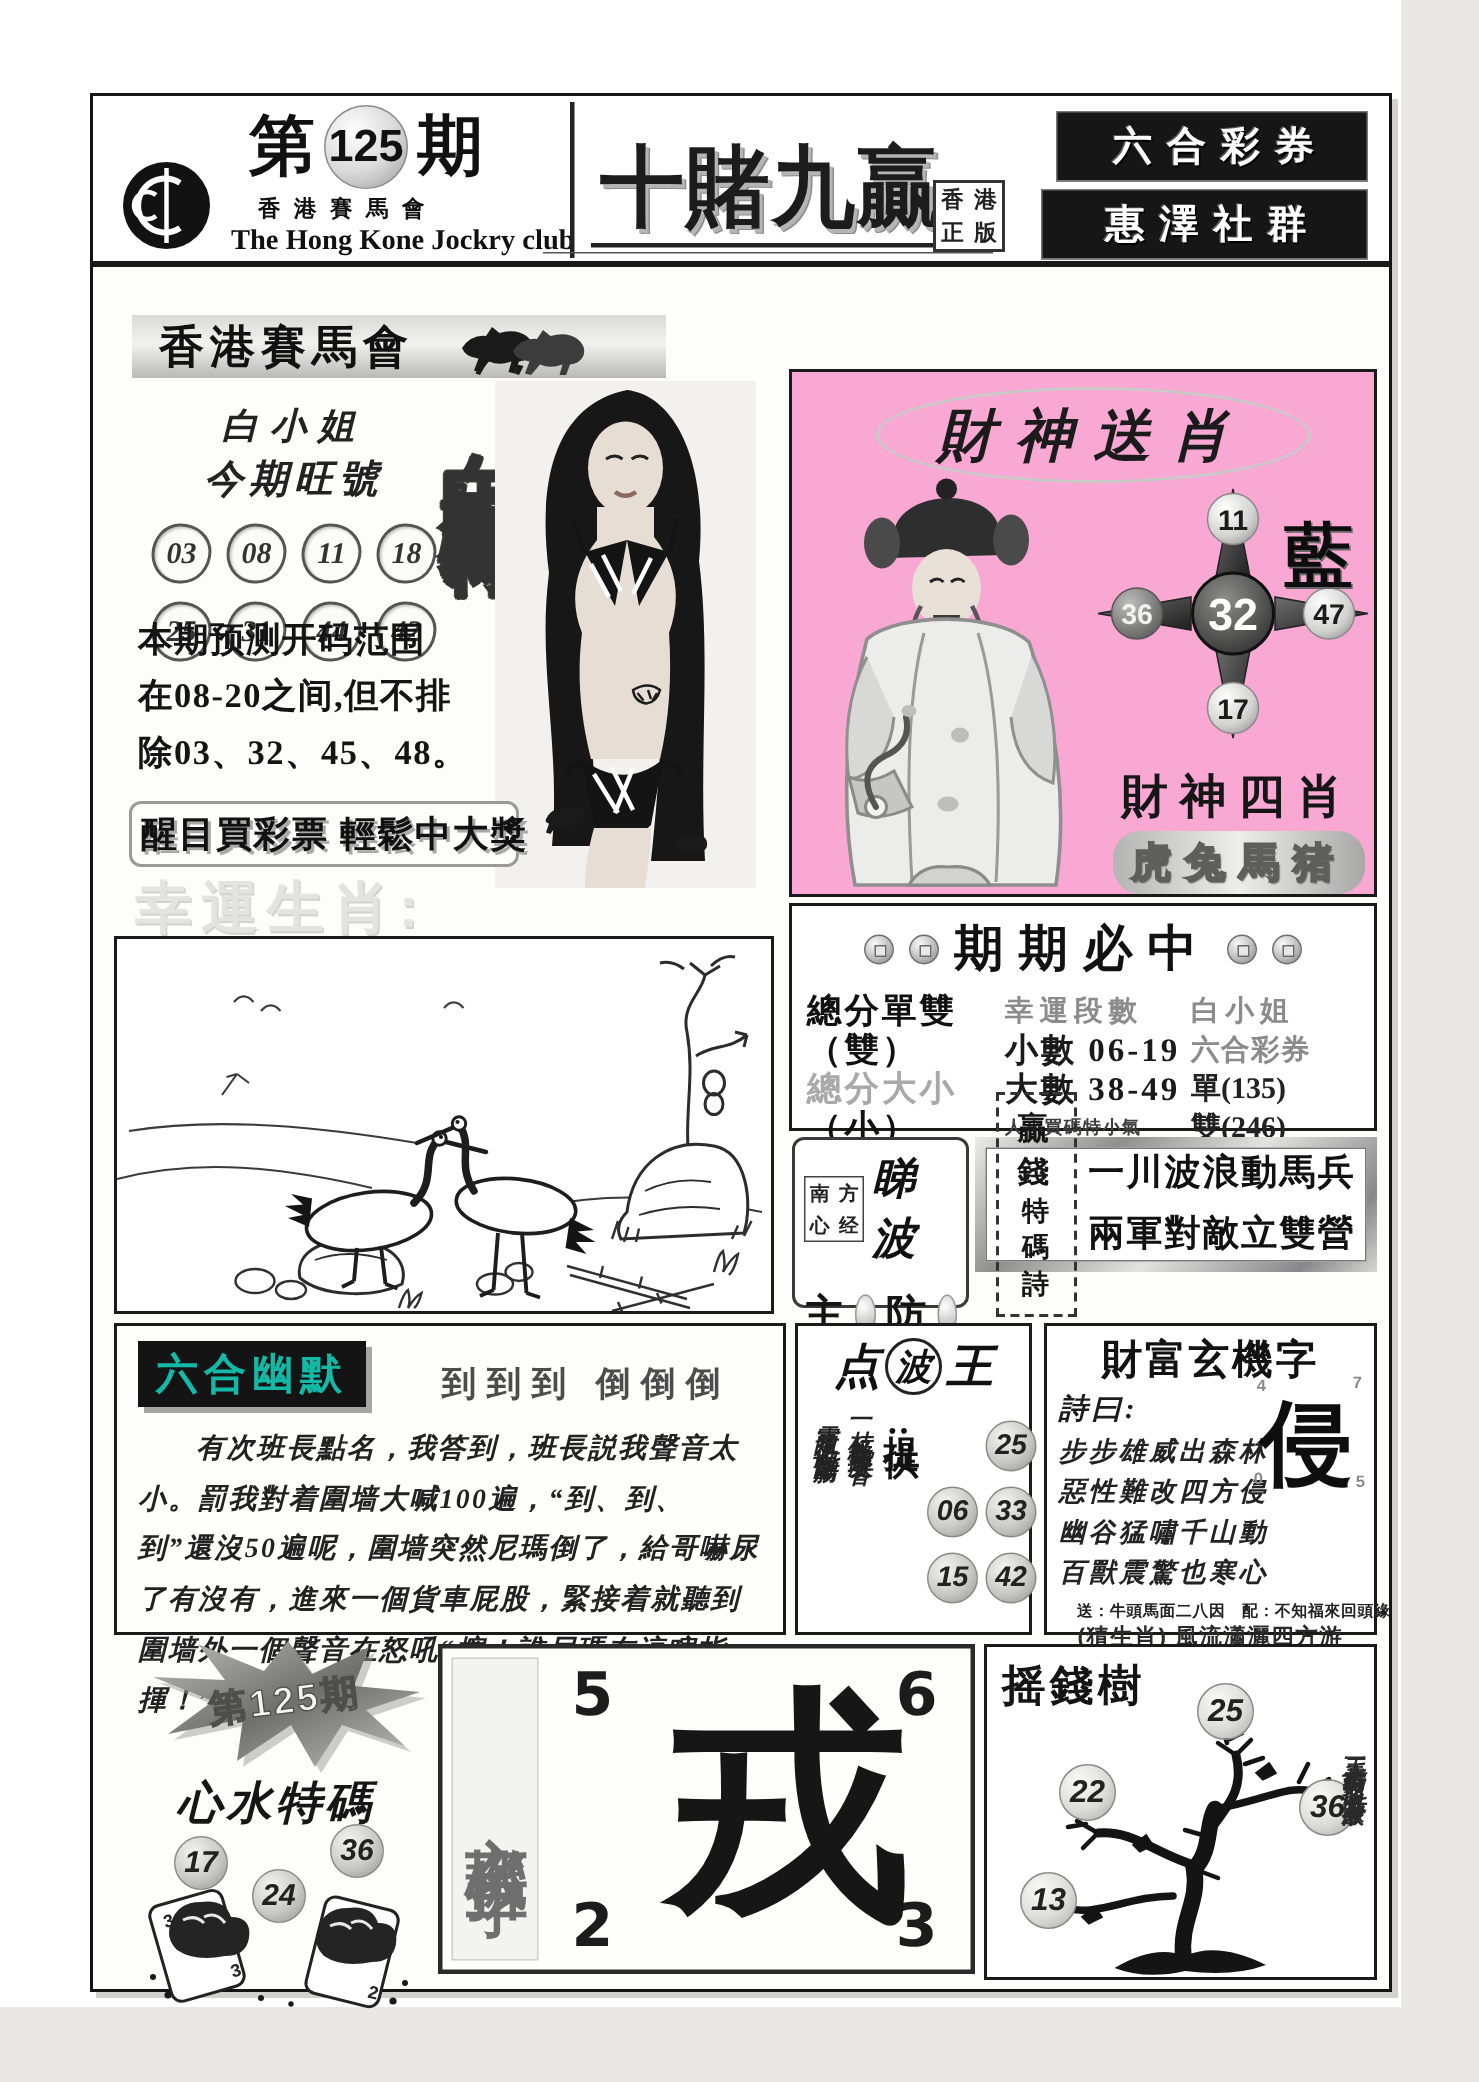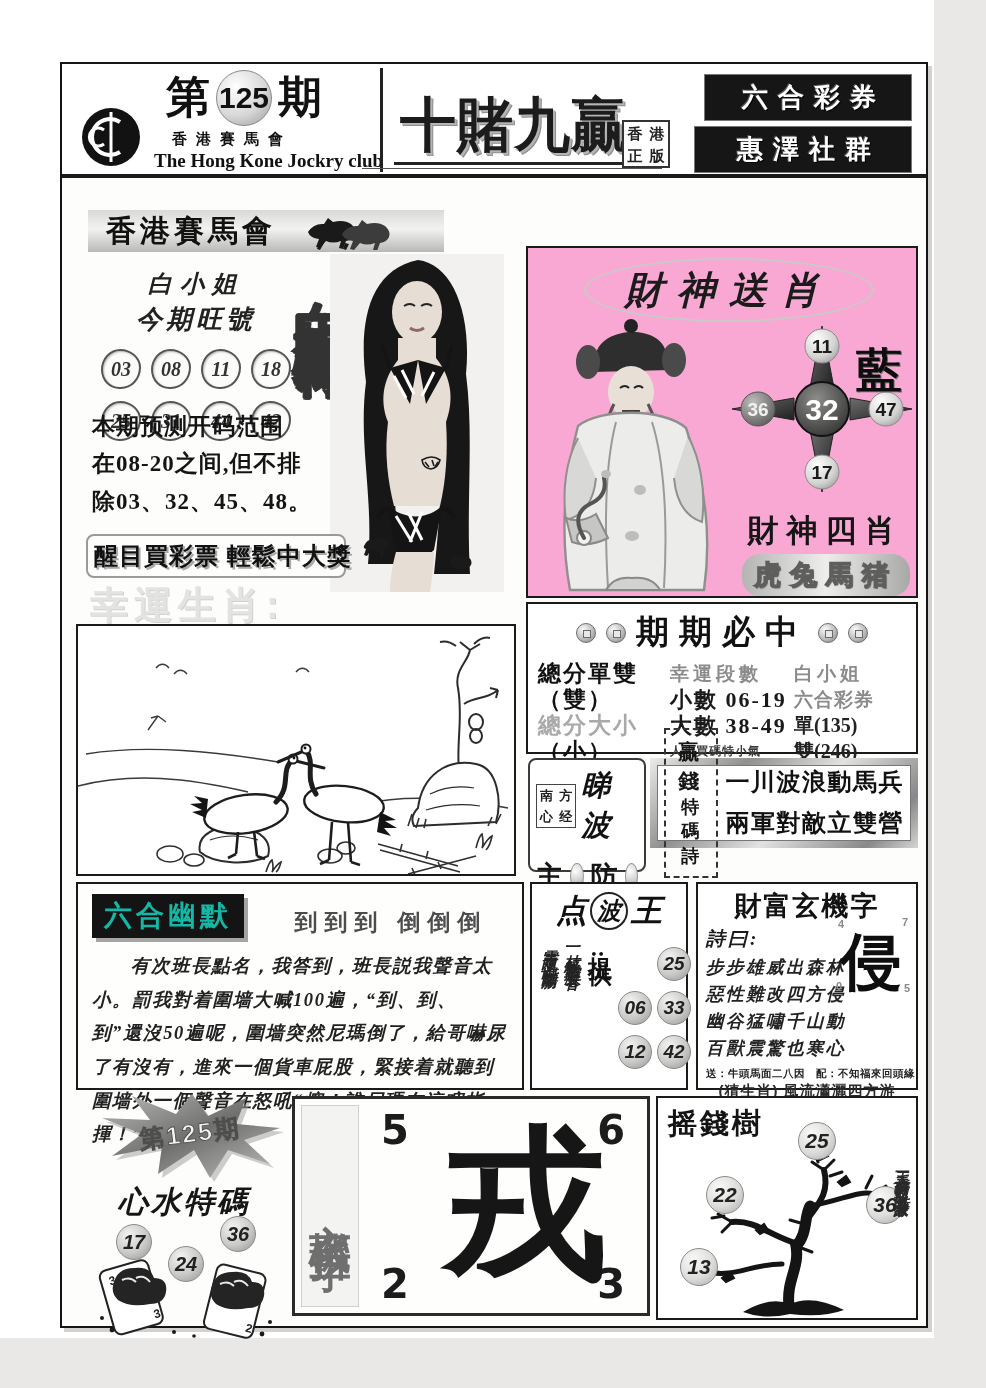--- a/index.html
+++ b/index.html
@@ -97,21 +97,21 @@
   .db-provide { writing-mode:vertical-rl; font-size:24px; font-weight:900; color:#111; letter-spacing:6px; height:118px; font-family:"Liberation Serif",serif; }
   .db-balls { display:grid; grid-template-columns:34px 34px; grid-auto-rows:44px; column-gap:5px; align-items:center; justify-items:center; margin-top:4px; }
   .num-ball { width:34px; height:34px; border-radius:50%; background:radial-gradient(circle at 35% 30%, #f4f4f2, #c9c9c7 55%, #939391); border:1.5px solid #8a8a88; display:flex; align-items:center; justify-content:center; font-size:19px; font-weight:900; font-style:italic; color:#222; }
 
   .mystery-box { position:absolute; left:634px; top:818px; width:222px; height:208px; border:2px solid #1a1a1a; background:#fff; padding:4px 8px; }
   .my-title { text-align:center; font-size:27px; font-weight:900; font-family:"Liberation Serif",serif; letter-spacing:2px; color:#121212; }
   .my-shiyue { font-size:19px; font-weight:900; font-style:italic; font-family:"Liberation Serif",serif; color:#1c1c1c; margin-top:2px; letter-spacing:3px; }
   .my-poem { margin-top:2px; font-size:17.5px; font-weight:900; font-family:"Liberation Serif",serif; font-style:italic; color:#232323; line-height:1.55; letter-spacing:2.5px; white-space:nowrap; }
   .my-big { position:absolute; right:14px; top:36px; font-size:62px; font-weight:900; font-family:"Liberation Serif",serif; color:#0e0e0e; }
   .my-dig { position:absolute; font-size:11px; font-weight:700; color:#8a8a8a; }
-  .my-note1 { margin-top:4px; text-align:center; font-size:10.5px; font-weight:900; color:#222; letter-spacing:0.5px; white-space:nowrap; }
+  .my-note1 { margin-top:4px; text-align:center; font-size:10.5px; font-weight:900; color:#222; letter-spacing:0.5px; white-space:nowrap;margin-left:12px; }
   .my-note2 { text-align:center; font-size:15px; font-weight:900; color:#2a2a2a; letter-spacing:1px; margin-top:1px; }
 
   
   .xinshui { position:absolute; left:14px; top:1032px; width:212px; height:226px; }
   .xs-title { position:absolute; left:18px; top:86px; width:180px; text-align:center; font-size:30px; font-weight:900; font-family:"Liberation Serif",serif; font-style:italic; color:#161616; letter-spacing:3px; }
   .xs-balls .num-ball { position:absolute; width:36px; height:36px; font-size:20px; }
 
   .zhezi-box { position:absolute; left:230px; top:1032px; width:358px; height:220px; border:3px solid #2a2a2a; background:#fefefd; }
   .zz-strip { position:absolute; left:6px; top:6px; bottom:6px; width:58px; background:#f3f3f1; border:1px solid #cfcfcd; display:flex; align-items:center; justify-content:center; }
   .zz-title { writing-mode:vertical-rl; font-size:42px; font-weight:900; color:#6f6f6f; letter-spacing:8px; font-family:"Liberation Serif",serif; }
@@ -432,21 +432,21 @@
       </div>
       <div class="db-body">
         <div class="db-vert">雲雨巫山枉斷腸</div>
         <div class="db-vert">一枝紅艷露凝香</div>
         <div class="db-provide">提供:</div>
         <div class="db-balls">
           <span></span>
           <span class="num-ball">25</span>
           <span class="num-ball">06</span>
           <span class="num-ball">33</span>
-          <span class="num-ball">12</span>
+          <span class="num-ball">15</span>
           <span class="num-ball">42</span>
         </div>
       </div>
     </div>
 
     <div class="mystery-box">
       <div class="my-title">財富玄機字</div>
       <div class="my-shiyue">詩曰:</div>
       <div class="my-poem">
         <div>步步雄威出森林</div>

